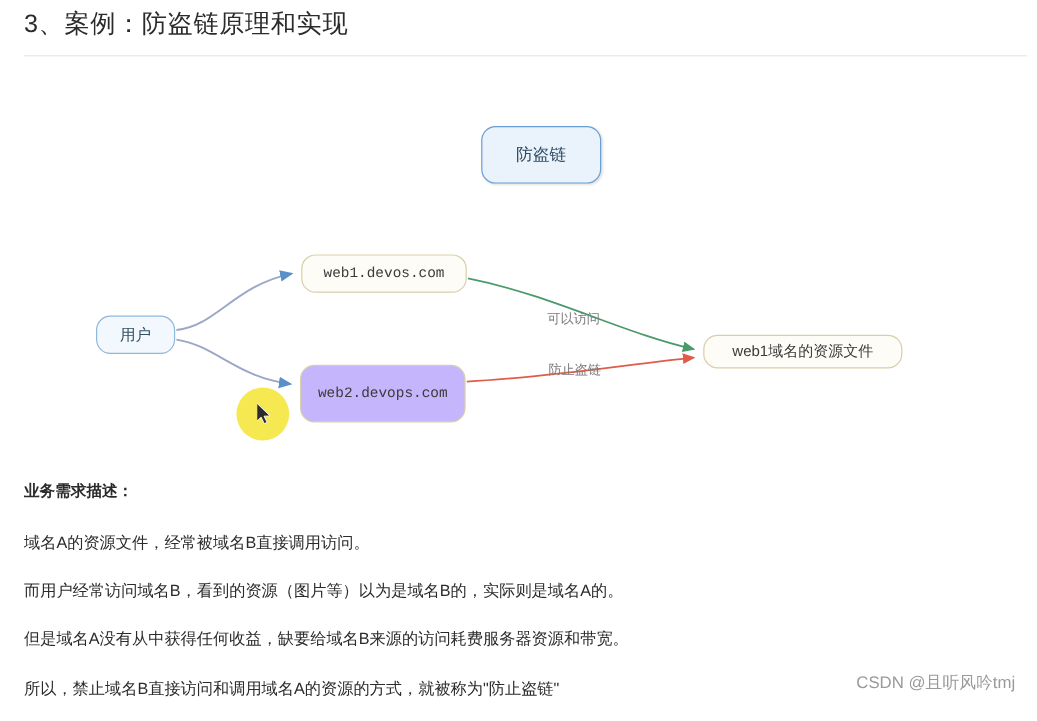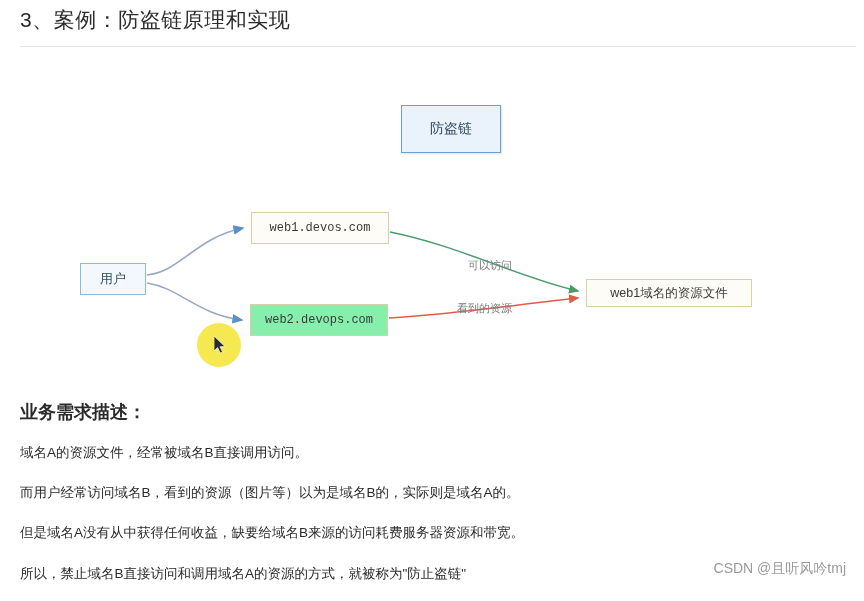--- a/index.html
+++ b/index.html
@@ -46,21 +46,21 @@
   }
   .diagram svg {
     display: block;
   }
   .node {
     position: absolute;
     box-sizing: border-box;
     display: flex;
     align-items: center;
     justify-content: center;
-    border-radius: 0;
+    border-radius: 12px;
     font-size: 12.5px;
     white-space: nowrap;
   }
   .node-title {
     left: 401px;
     top: 45px;
     width: 100px;
     height: 48px;
     background: #eaf2fb;
     border: 1.5px solid #6a9fd4;
@@ -86,22 +86,22 @@
     background: #fdfcf7;
     border: 1.5px solid #d8cfa8;
     color: #3a3a3a;
     font-family: "Liberation Mono", monospace;
     font-size: 12px;
   }
   .node-web2 {
     left: 250px;
     top: 244px;
     width: 138px;
-    height: 32px;
-    background: #86efac;
+    height: 48px;
+    background: #c4b5fd;
     border: 1.5px solid #d8cfa8;
     color: #3a3a3a;
     font-family: "Liberation Mono", monospace;
     font-size: 12px;
   }
   .node-res {
     left: 586px;
     top: 219px;
     width: 166px;
     height: 28px;
@@ -112,21 +112,20 @@
   }
   .edge-label {
     position: absolute;
     font-size: 11px;
     color: #7a7a7a;
     white-space: nowrap;
   }
   .label-ok {
     left: 456px;
     top: 198px;
-    margin-left: 12px;
   }
   .label-no {
     left: 457px;
     top: 241px;
   }
   .cursor-highlight {
     position: absolute;
     left: 197px;
     top: 263px;
     width: 44px;
@@ -139,21 +138,21 @@
     position: absolute;
     left: 214px;
     top: 276px;
     width: 12px;
     height: 18px;
   }
   .section-head {
     position: absolute;
     left: 20px;
     top: 400px;
-    font-size: 18px;
+    font-size: 13px;
     font-weight: bold;
     color: #2b2b2b;
   }
   .body-line {
     position: absolute;
     left: 20px;
     font-size: 13.5px;
     color: #2b2b2b;
     line-height: 1.4;
   }
@@ -200,21 +199,21 @@
       <path d="M389,258 C460,254 520,244 578,238" fill="none" stroke="#e05c4a" stroke-width="1.5" marker-end="url(#arrow-red)"></path>
     </svg>
 
     <div class="node node-title">防盗链</div>
     <div class="node node-user">用户</div>
     <div class="node node-web1">web1.devos.com</div>
     <div class="node node-web2">web2.devops.com</div>
     <div class="node node-res">web1域名的资源文件</div>
 
     <div class="edge-label label-ok">可以访问</div>
-    <div class="edge-label label-no">看到的资源</div>
+    <div class="edge-label label-no">防止盗链</div>
 
     <div class="cursor-highlight"></div>
     <svg class="cursor-arrow" viewBox="0 0 12 18">
       <path d="M0,0 L0,15 L3.6,11.6 L6.2,17 L8.6,16 L6,10.8 L11,10.6 z" fill="#2b2b2b" stroke="#ffffff" stroke-width="0.7"></path>
     </svg>
   </div>
 
   <div class="section-head">业务需求描述：</div>
   <div class="body-line line-2">而用户经常访问域名B，看到的资源（图片等）以为是域名B的，实际则是域名A的。</div>
   <div class="body-line line-1">域名A的资源文件，经常被域名B直接调用访问。</div>

